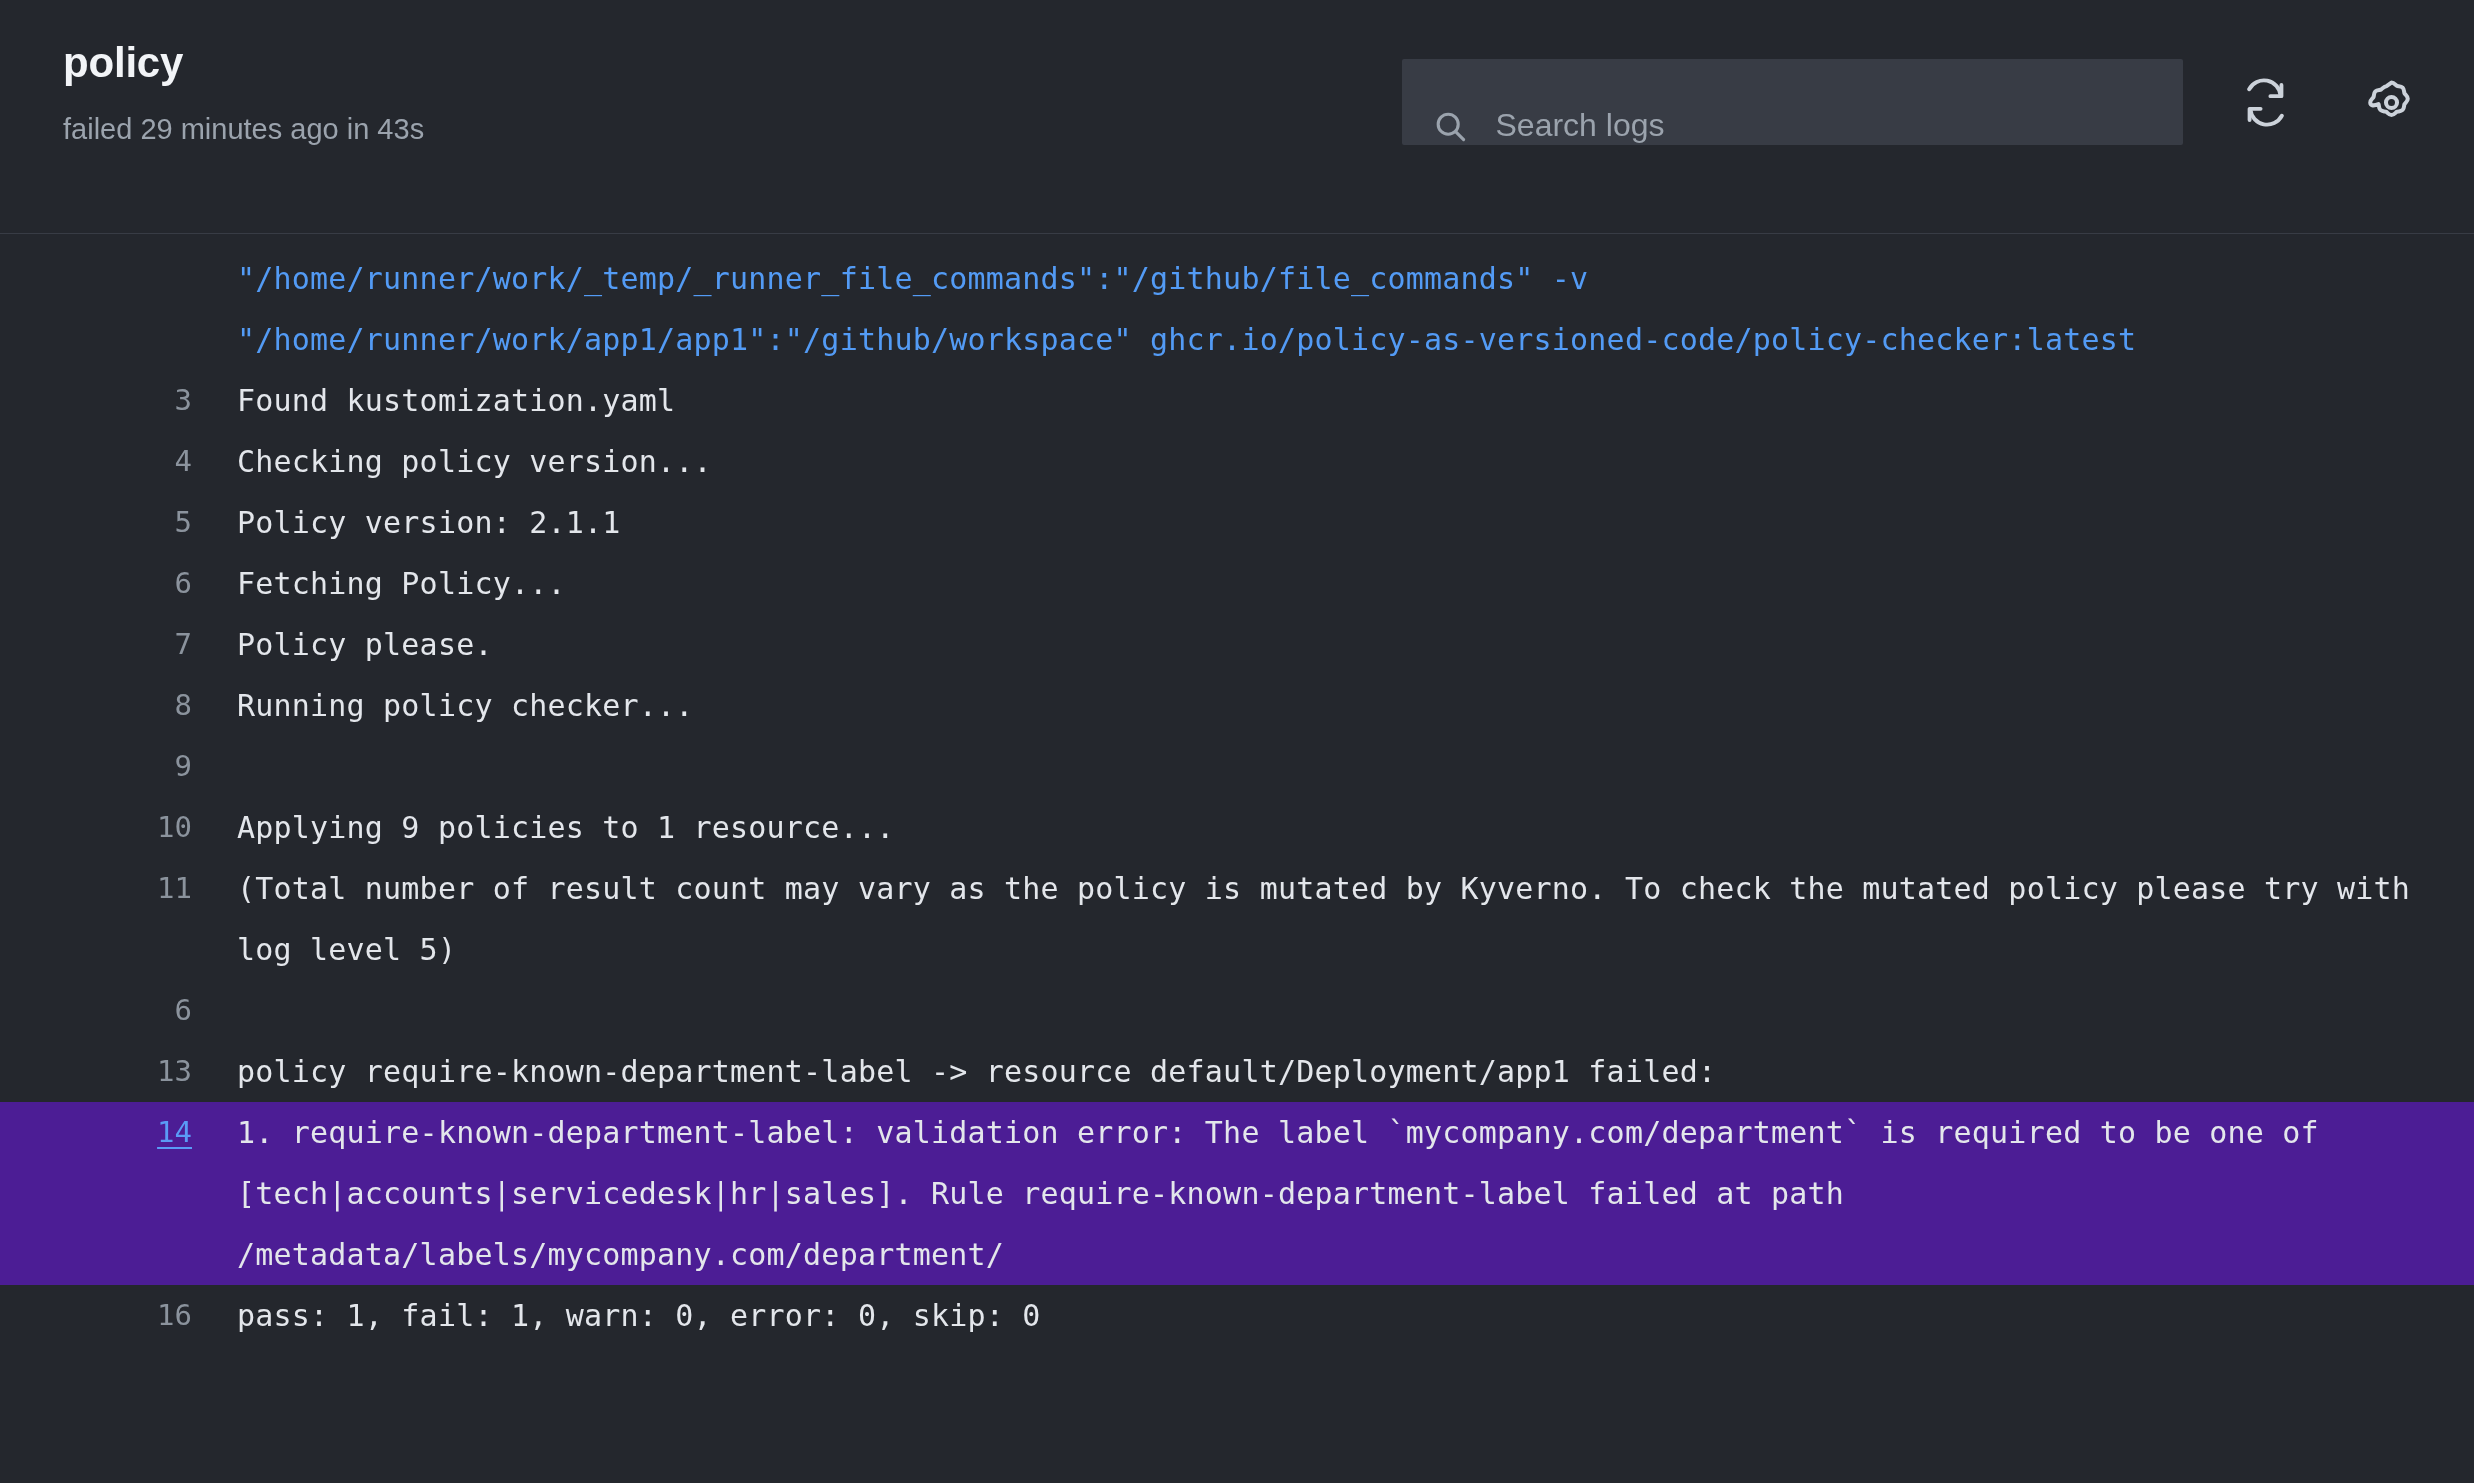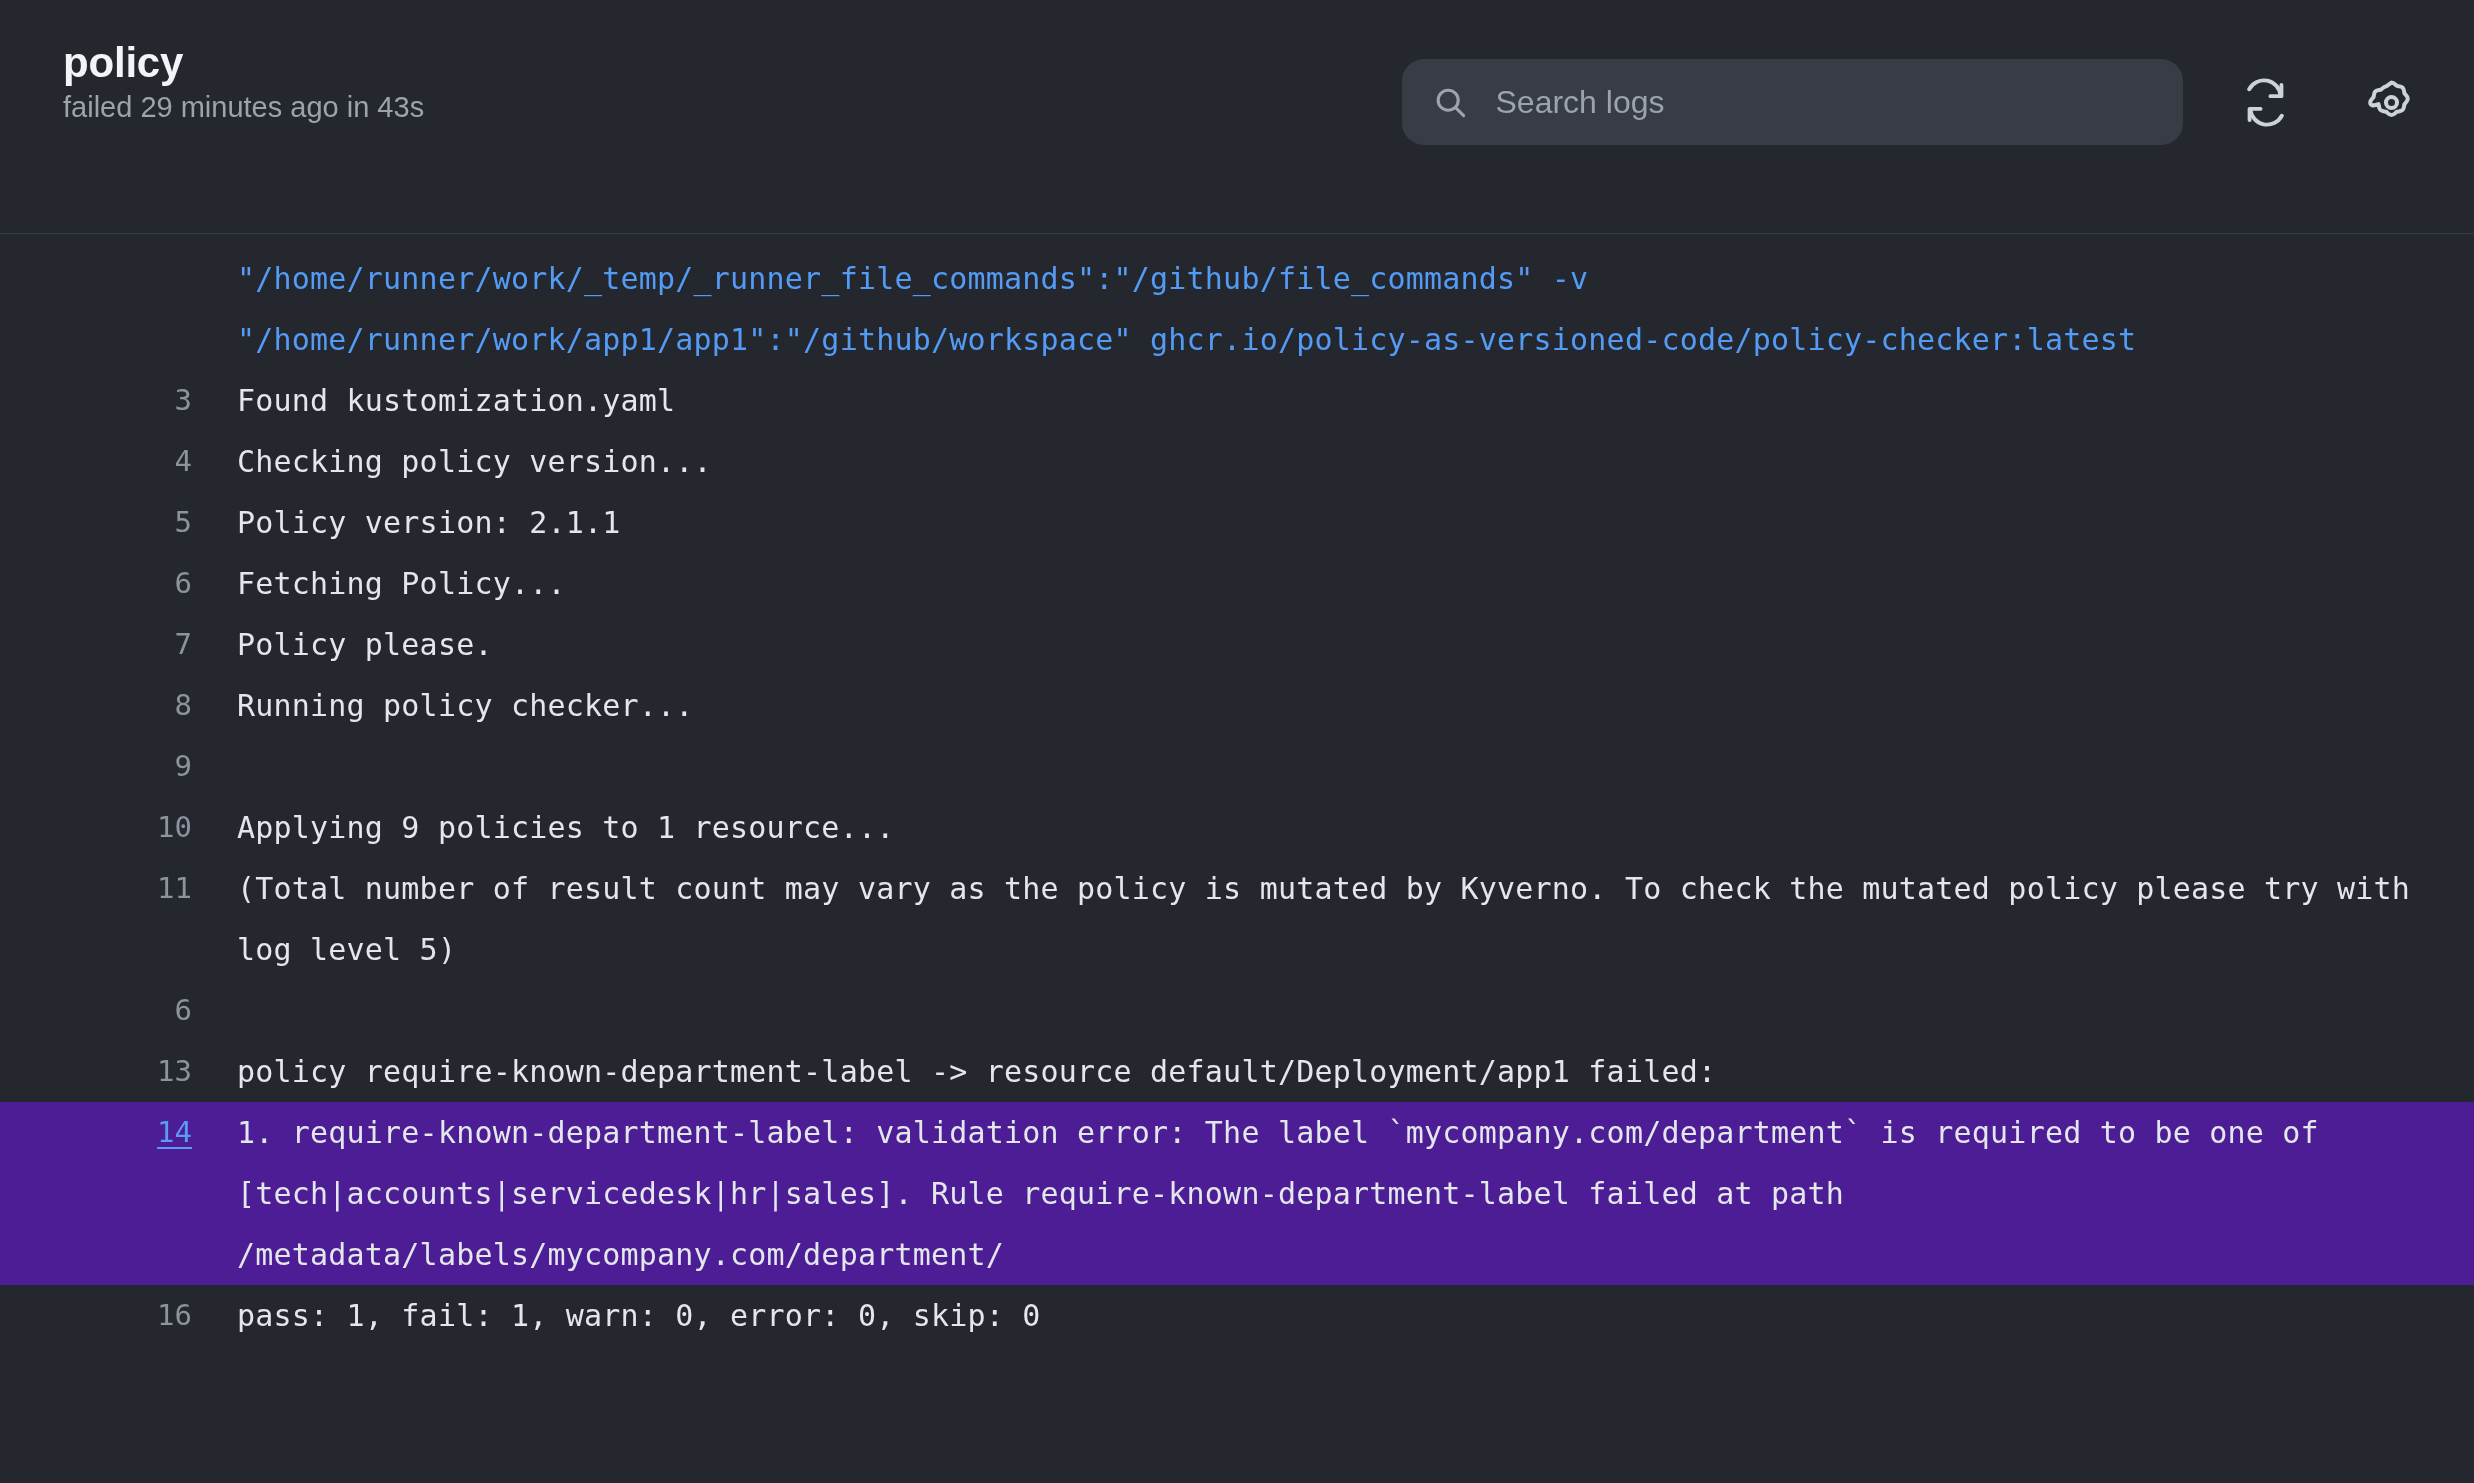--- a/index.html
+++ b/index.html
@@ -30,41 +30,41 @@
     top: 42px;
   }
   .job-title {
     font-size: 42px;
     font-weight: bold;
     color: #f2f4f7;
     line-height: 1.0;
     letter-spacing: -0.2px;
   }
   .job-status {
-    margin-top: 9px;
+    margin-top: 31px;
     font-size: 29px;
     color: #9ba3ad;
     line-height: 1.0;
   }
 
   .header-right {
     position: absolute;
     right: 42px;
     top: 59px;
     display: flex;
     align-items: center;
     gap: 0px;
   }
   .search-box {
     width: 781px;
     height: 86px;
     background: #383c45;
-    border-radius: 22px;
-    display: flex;
-    align-items: center;
+    border-radius: 2px;
+    display: flex;
+    align-items: flex-end;
     padding: 0 30px;
     box-sizing: border-box;
     margin-right: 40px;
   }
   .search-icon {
     width: 37px;
     height: 37px;
     flex: 0 0 auto;
     display: block;
     margin-right: 24.5px;

